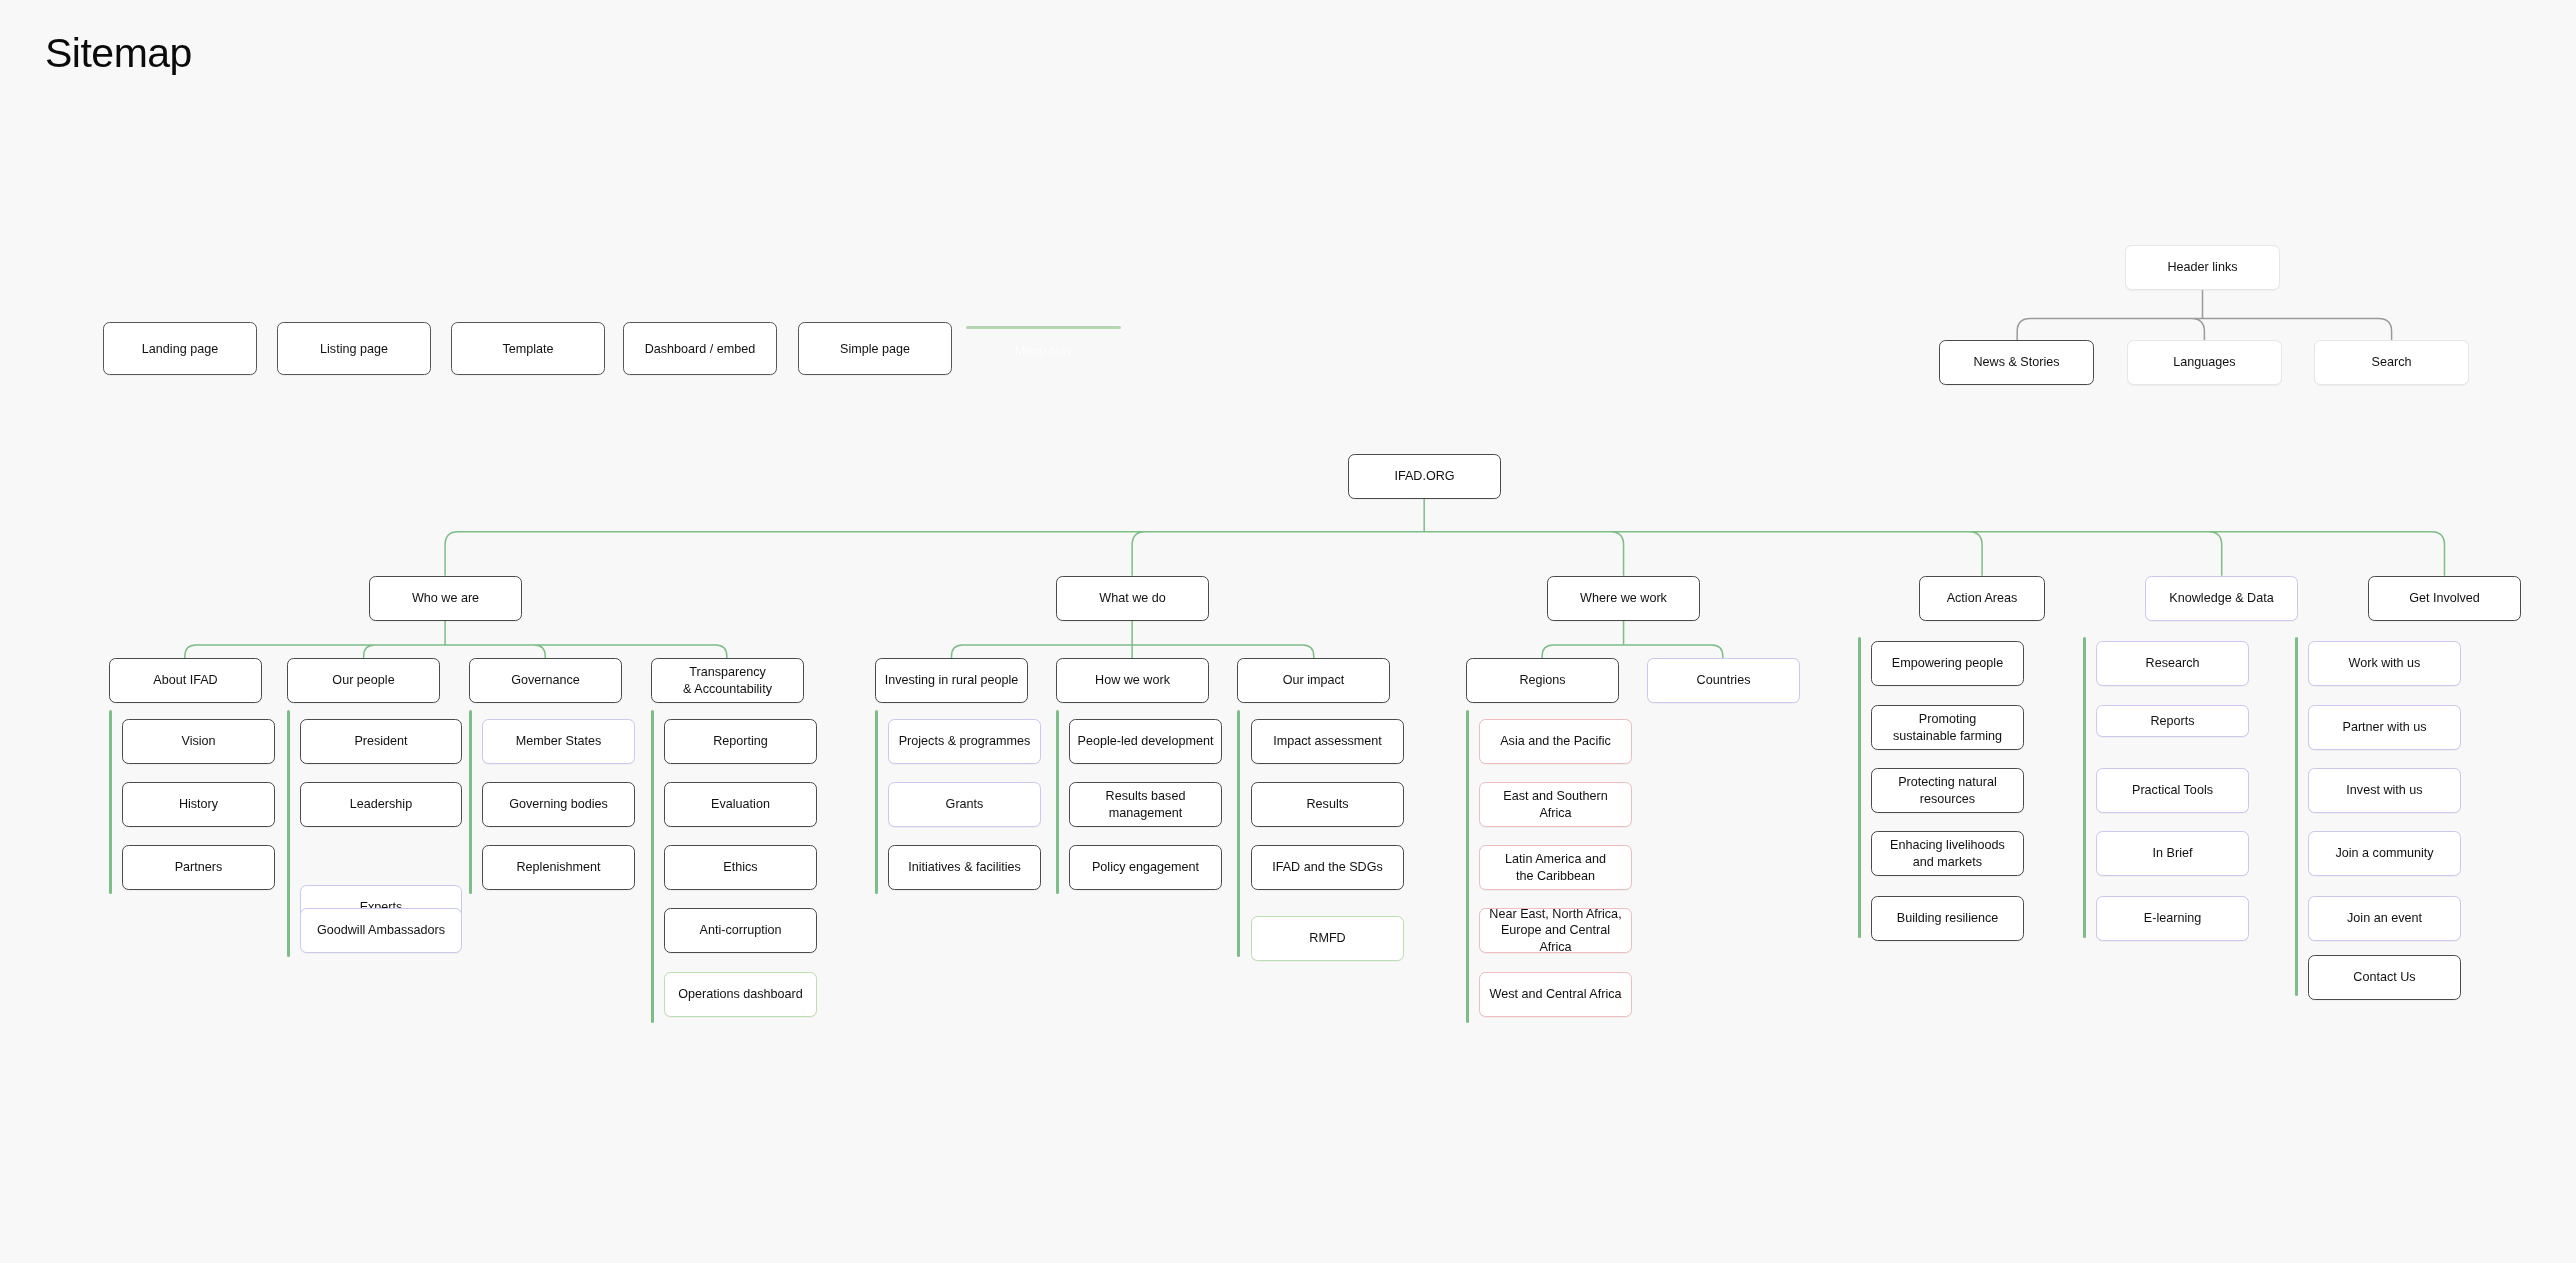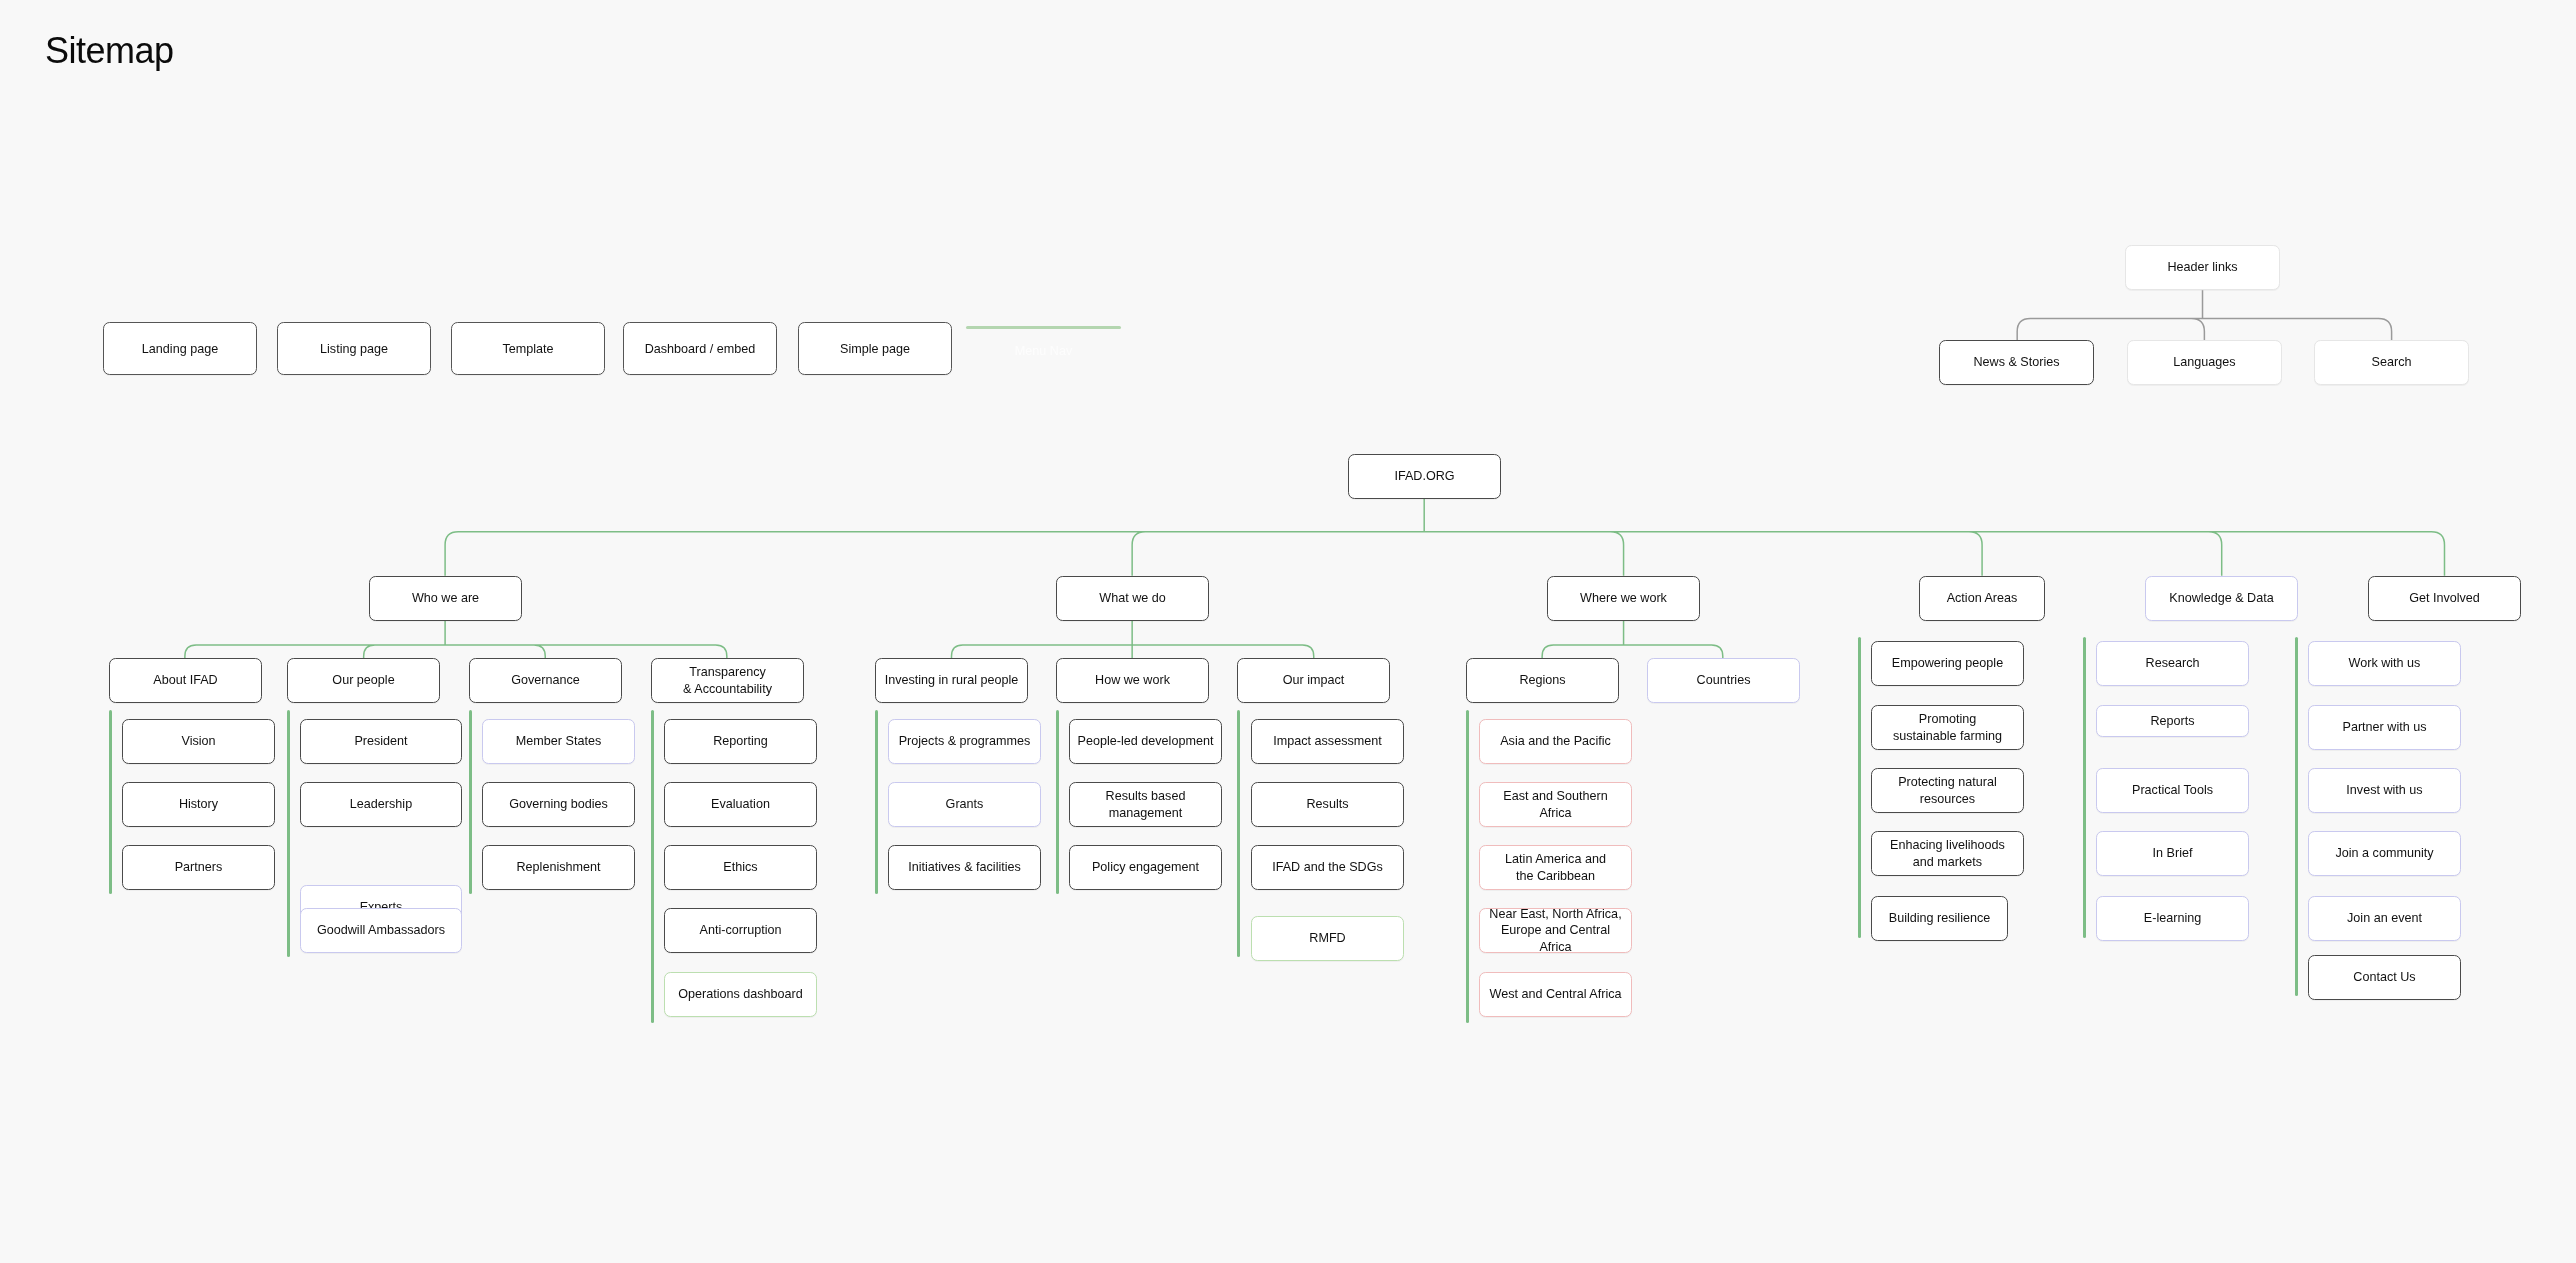--- a/index.html
+++ b/index.html
@@ -6,21 +6,21 @@
   html, body {
     width: 2576px; height: 1264px;
     background: #f8f8f8;
     font-family: "Liberation Sans", sans-serif;
     overflow: hidden;
   }
   #canvas { position: relative; width: 2576px; height: 1264px; }
 
   .page-title {
     position: absolute; left: 45px; top: 30px;
-    font-size: 36px; font-weight: 400; color: #0b0b0b;
+    font-size: 41px; font-weight: 400; color: #0b0b0b;
     letter-spacing: -0.5px;
   }
 
   
   .node {
     position: absolute;
     background: #ffffff;
     border-radius: 6.6px;
     display: flex; align-items: center; justify-content: center;
     text-align: center;
@@ -272,21 +272,21 @@
       </div>
       <div class="node t-landing" style="left: 1871px; top: 705px; width: 153px; height: 45px;">
         <span class="lbl">Promoting<br>sustainable farming</span>
       </div>
       <div class="node t-landing" style="left: 1871px; top: 768px; width: 153px; height: 45px;">
         <span class="lbl">Protecting natural resources</span>
       </div>
       <div class="node t-landing" style="left: 1871px; top: 831px; width: 153px; height: 45px;">
         <span class="lbl">Enhacing livelihoods<br>and markets</span>
       </div>
-      <div class="node t-landing" style="left: 1871px; top: 896px; width: 137px; height: 45px;">
+      <div class="node t-landing" style="left: 1871px; top: 896px; width: 153px; height: 45px;">
         <span class="lbl">Building resilience</span>
       </div>
       <div class="node t-listing" style="left: 2145px; top: 576px; width: 153px; height: 45px;">
         <span class="lbl">Knowledge &amp; Data</span>
       </div>
       <div class="node t-listing" style="left: 2096px; top: 641px; width: 153px; height: 45px;">
         <span class="lbl">Research</span>
       </div>
       <div class="node t-listing" style="left: 2096px; top: 705px; width: 153px; height: 32px;">
         <span class="lbl">Reports</span>

